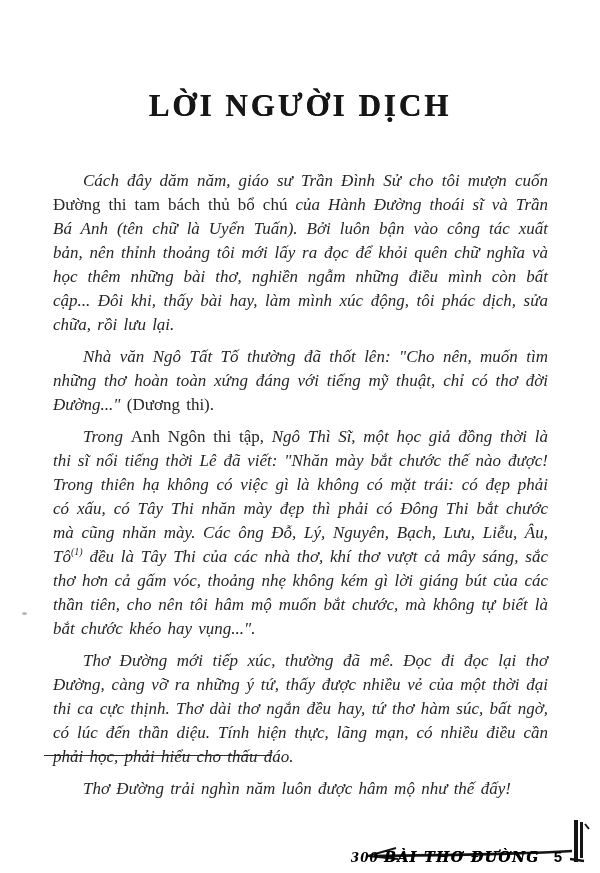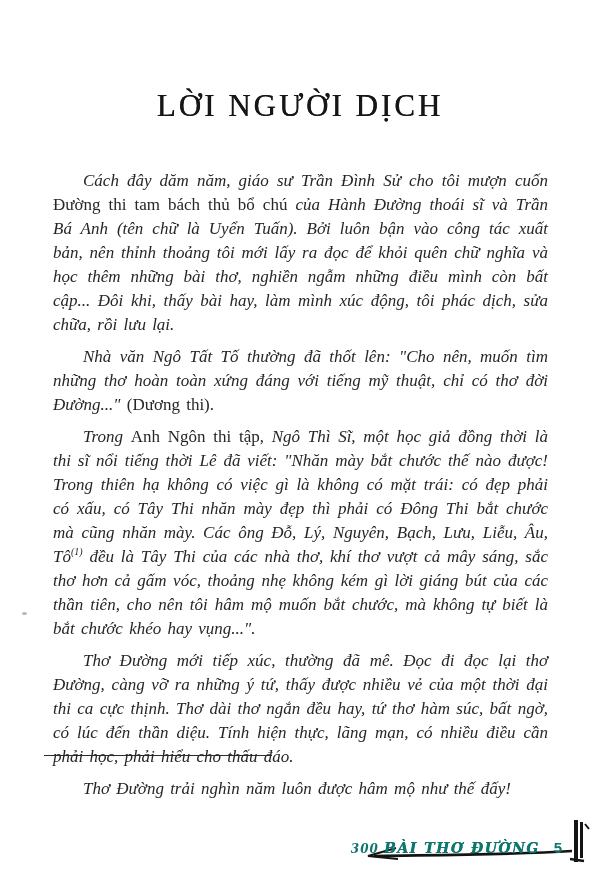--- a/index.html
+++ b/index.html
@@ -13,21 +13,21 @@
     color: #1f1f1f;
   }
   .title {
     position: absolute;
     top: 88px;
     left: 0;
     width: 100%;
     margin: 0;
     text-align: center;
     font-family: "Liberation Serif", "DejaVu Serif", serif;
-    font-weight: normal;
+    font-weight: bold;
     font-size: 31px;
     letter-spacing: 3px;
     color: #161616;
     text-shadow: 0.3px 0 0 currentColor;
   }
   .body-text {
     position: absolute;
     top: 161px;
     left: 45px;
     width: 511px;
@@ -63,26 +63,26 @@
   .footnote sup { font-size: 9px; line-height: 0; margin-right: 3px; }
   .footer {
     position: absolute;
     top: 818px;
     left: 330px;
     width: 262px;
     height: 48px;
   }
   .footer-text {
     position: absolute;
-    top: 21px;
+    top: 30px;
     right: 30px;
     display: flex;
     align-items: baseline;
     white-space: nowrap;
-    color: #0f766e;
+    color: #000000;
   }
   .footer-series {
     font-family: "DejaVu Serif", serif;
     font-style: italic;
     font-weight: bold;
     font-size: 12px;
     margin-right: 5px;
     letter-spacing: 1px;
   }
   .footer-title {

